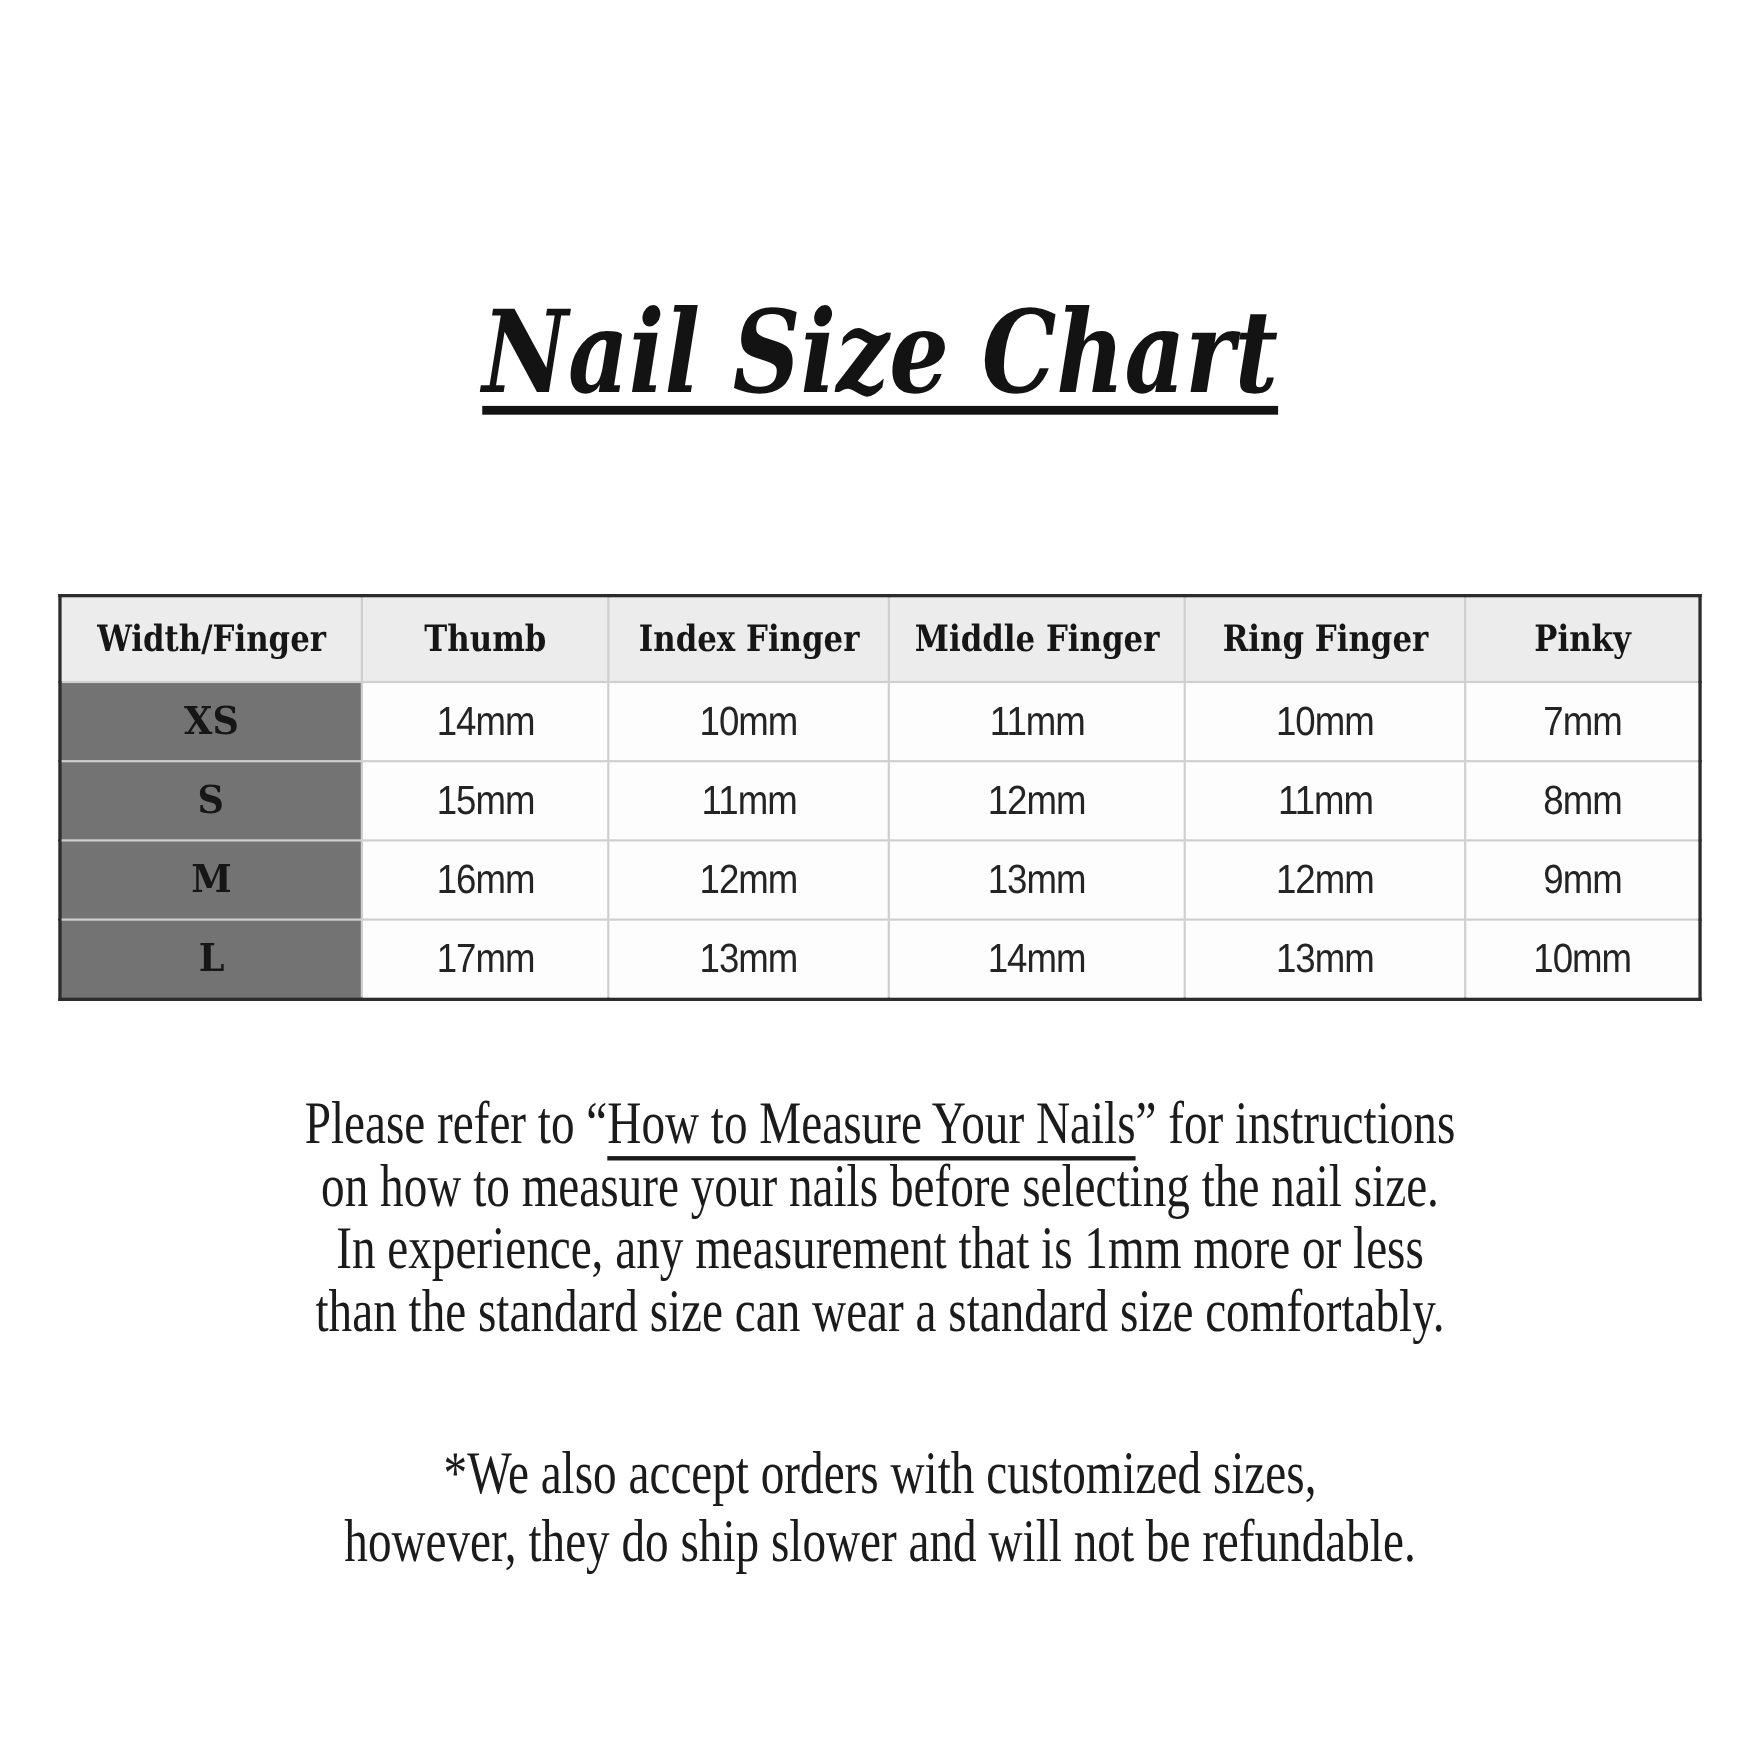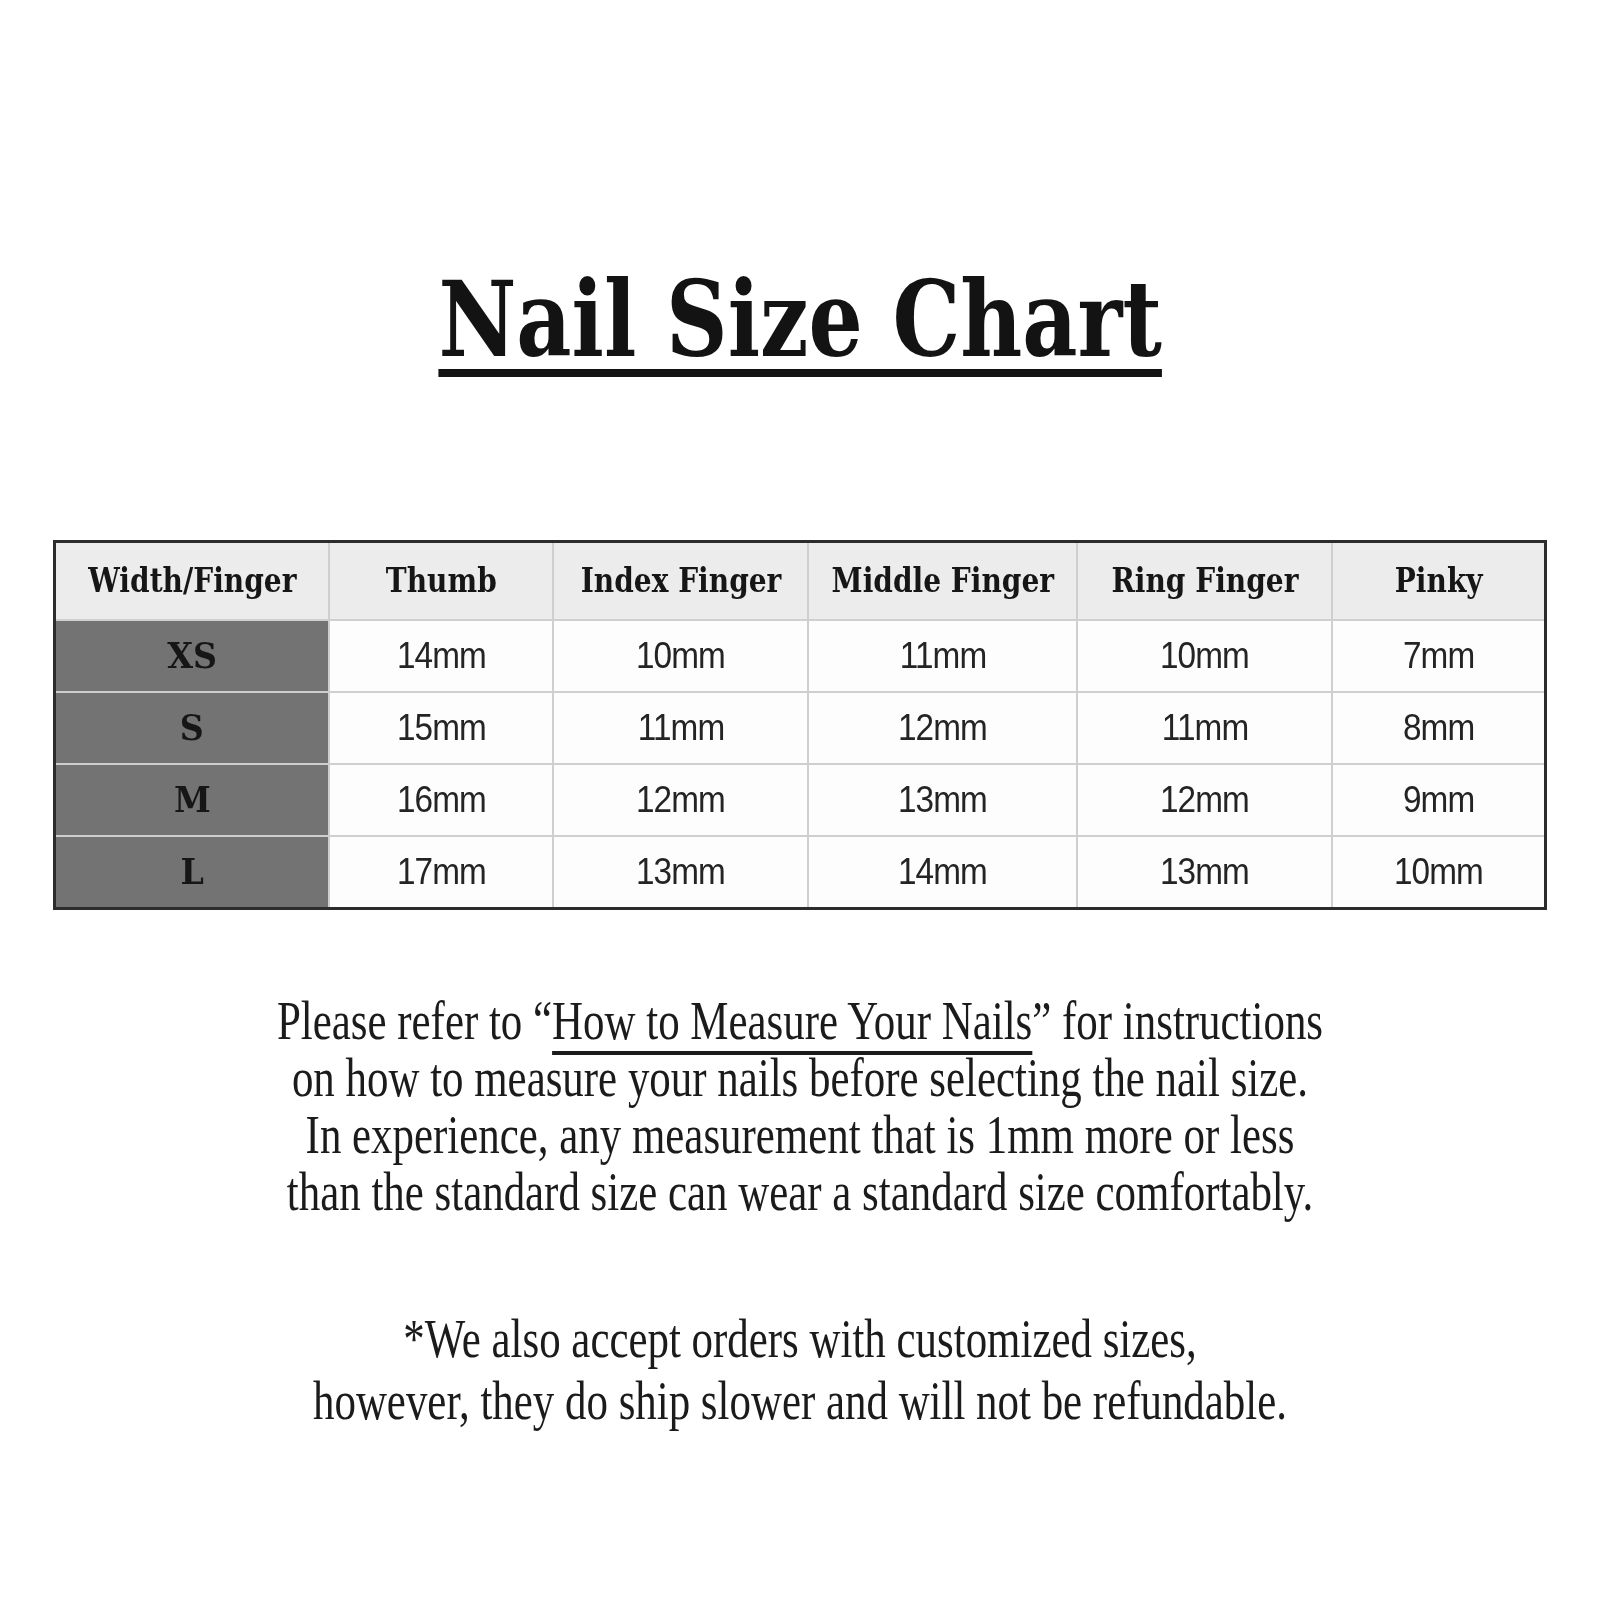--- a/index.html
+++ b/index.html
@@ -5,21 +5,21 @@
   html, body { margin: 0; padding: 0; }
   body {
     width: 1600px; height: 1600px;
     background: #ffffff;
     font-family: "Liberation Serif", serif;
     color: #1c1c1c;
     overflow: hidden;
   }
 
   
-  .title-wrap { text-align: center; margin-top: 192px; }
+  .title-wrap { text-align: center; margin-top: 192px; font-style: italic; }
   .title {
     display: inline-block;
     font-family: "DejaVu Serif", serif;
     font-weight: 800;
     font-size: 104px;
     line-height: 1.12;
     color: #131313;
     white-space: nowrap;
     text-decoration: underline;
     text-decoration-thickness: 8px;

